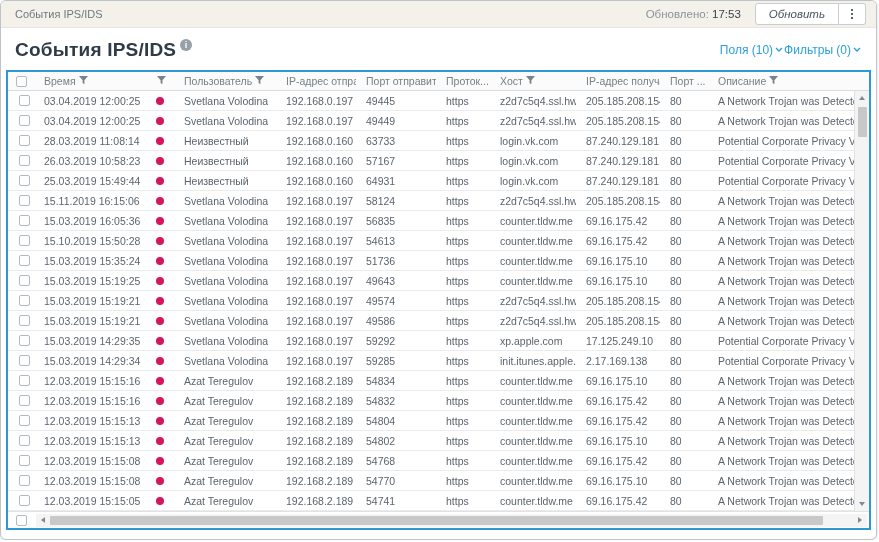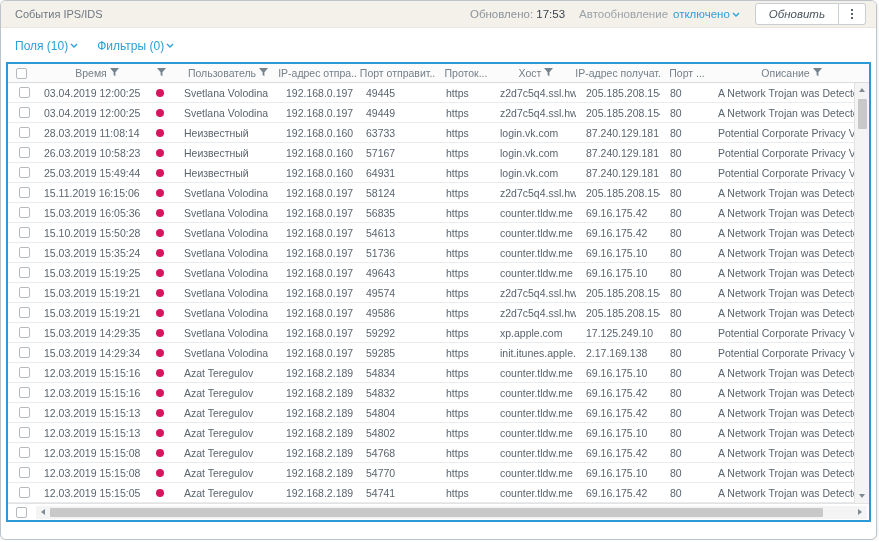--- a/index.html
+++ b/index.html
@@ -43,34 +43,34 @@
     display: flex; align-items: center; justify-content: space-between;
     padding: 11px 14px 9px 14px;
   }
   .page-title { font-size: 19px; font-weight: bold; color: #2f3b47; letter-spacing: .2px; }
   .info-badge {
     display: inline-block; width: 12px; height: 12px; border-radius: 50%;
     background: #97a0a8; color: #fff; font-size: 9px; line-height: 12px;
     text-align: center; font-weight: bold; vertical-align: 8px; margin-left: 4px;
     font-style: normal;
   }
-  .title-links { display: flex; gap: 18px; font-size: 12px; }
+  .title-links { display: flex; font-size: 12px; }
   .title-links span { display: flex; align-items: center; }
 
   
   .grid {
     margin: 0 5px; border: 2px solid #2c99d5; background: #fff;
     display: flex; flex-direction: column; height: 460px;
   }
   .thead {
     display: flex; align-items: center; height: 19px; background: #fbfbfb;
     border-bottom: 1px solid #d9dcde; color: #75808a; font-size: 10.5px;
     flex: 0 0 auto;
   }
-  .hcell { display: flex; align-items: center; justify-content: center; height: 100%; padding: 0 4px 0 10px; overflow: hidden; white-space: nowrap; }
+  .hcell { display: flex; align-items: center; justify-content: flex-start; height: 100%; padding: 0 4px 0 10px; overflow: hidden; white-space: nowrap; }
   .funnel { flex: 0 0 auto; margin-left: 3px; cursor: pointer; }
 
   .c-check { width: 26px; flex: 0 0 auto; display:flex; align-items:center; justify-content:center; padding:0; }
   .c-time  { width: 120px; flex: 0 0 auto; }
   .c-sev   { width: 20px;  flex: 0 0 auto; padding: 0 !important; display:flex; align-items:center; justify-content:flex-start; }
   .c-user  { width: 102px; flex: 0 0 auto; }
   .c-srcip { width: 80px;  flex: 0 0 auto; }
   .c-srcpt { width: 80px;  flex: 0 0 auto; }
   .c-proto { width: 54px;  flex: 0 0 auto; }
   .c-host  { width: 86px;  flex: 0 0 auto; }
@@ -131,40 +131,35 @@
 
 <div class="frame">
 
   <div class="topbar">
     <span class="crumb">События IPS/IDS</span>
     <div class="topbar-right">
       <span class="updated">
         <span>Обновлено:</span>
         <b>17:53</b>
       </span>
-      <span class="autoref">
-        <span>Автообновление</span>
-        <span class="link">
-          <span>отключено</span><span class="chev"><svg width="9" height="6" viewBox="0 0 9 6">
-                <use href="#chev-shape"></use>
-              </svg></span>
-        </span>
-      </span>
       <div class="btn-group">
         <button class="btn">Обновить</button>
         <button class="btn btn-kebab">
           <i></i>
             <i></i>
             <i></i>
         </button>
       </div>
     </div>
   </div>
 
   <div class="titlerow">
+    <h1 class="page-title">
+      <span>События IPS/IDS</span><i class="info-badge">i</i>
+    </h1>
     <div class="title-links">
       <span class="link">
         <span>Поля (10)</span>
           <span class="chev">
             <svg width="9" height="6" viewBox="0 0 9 6">
               <use href="#chev-shape"></use>
             </svg>
           </span>
       </span>
       <span class="link">

